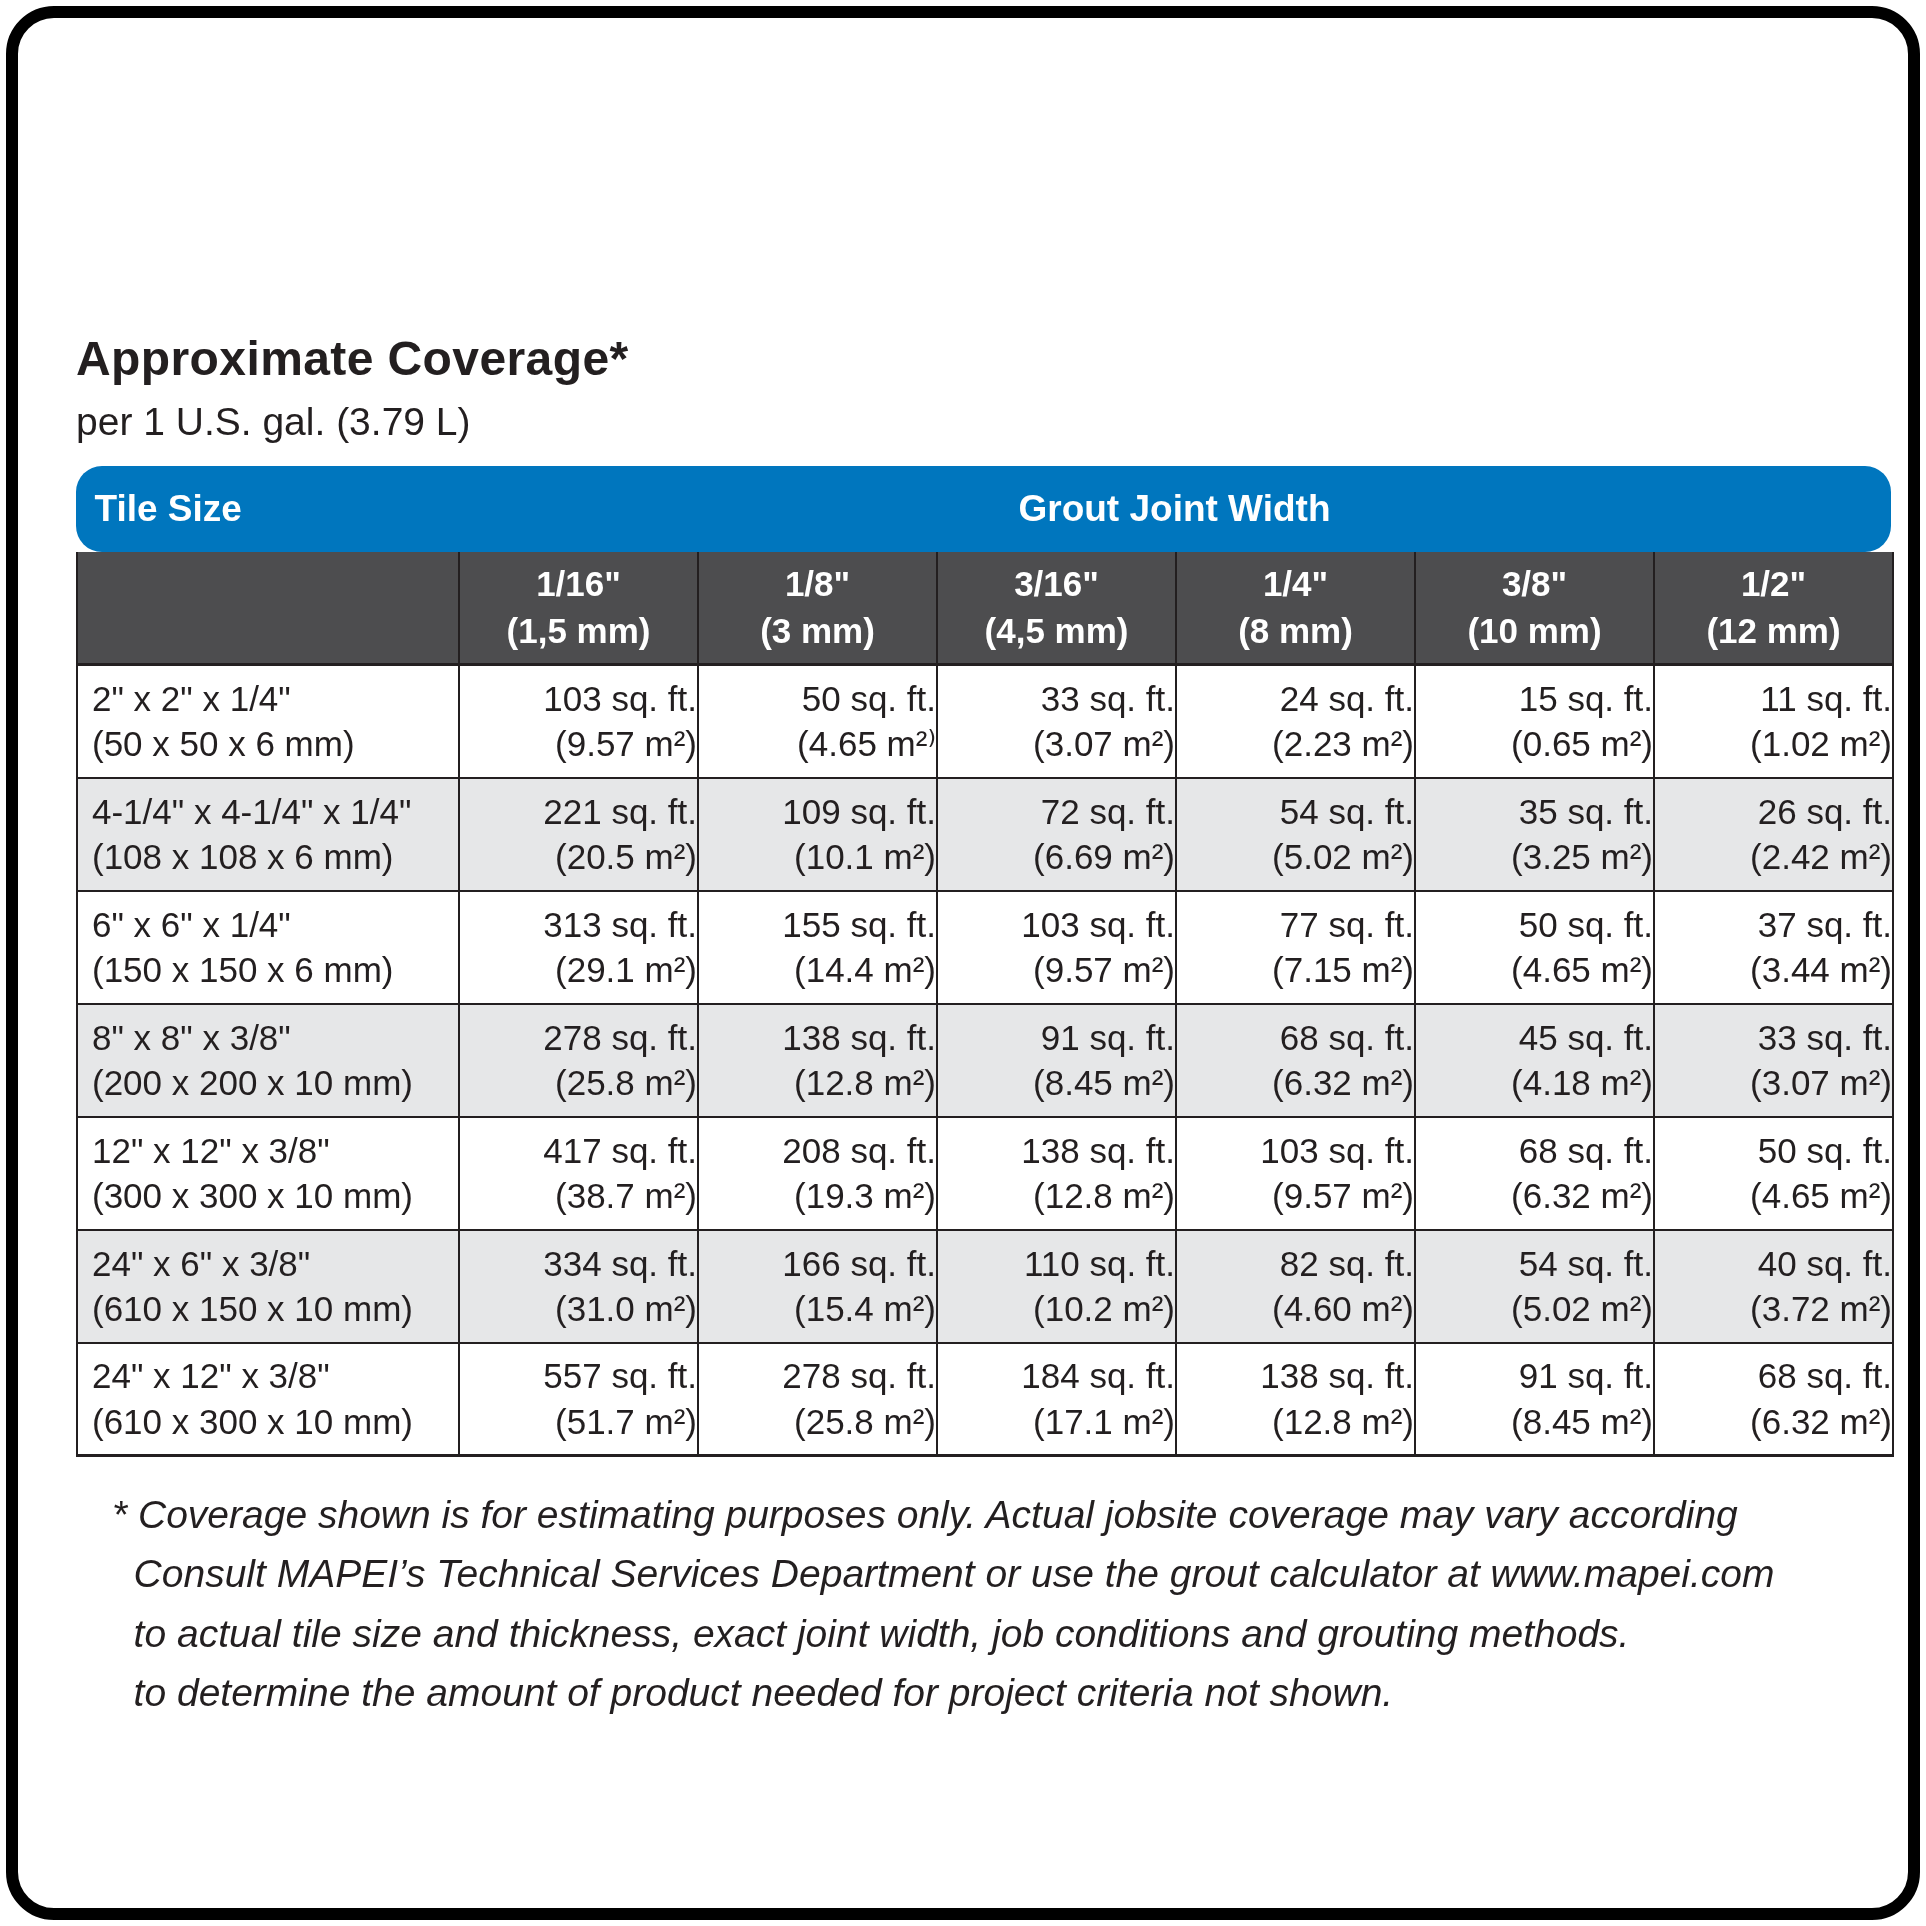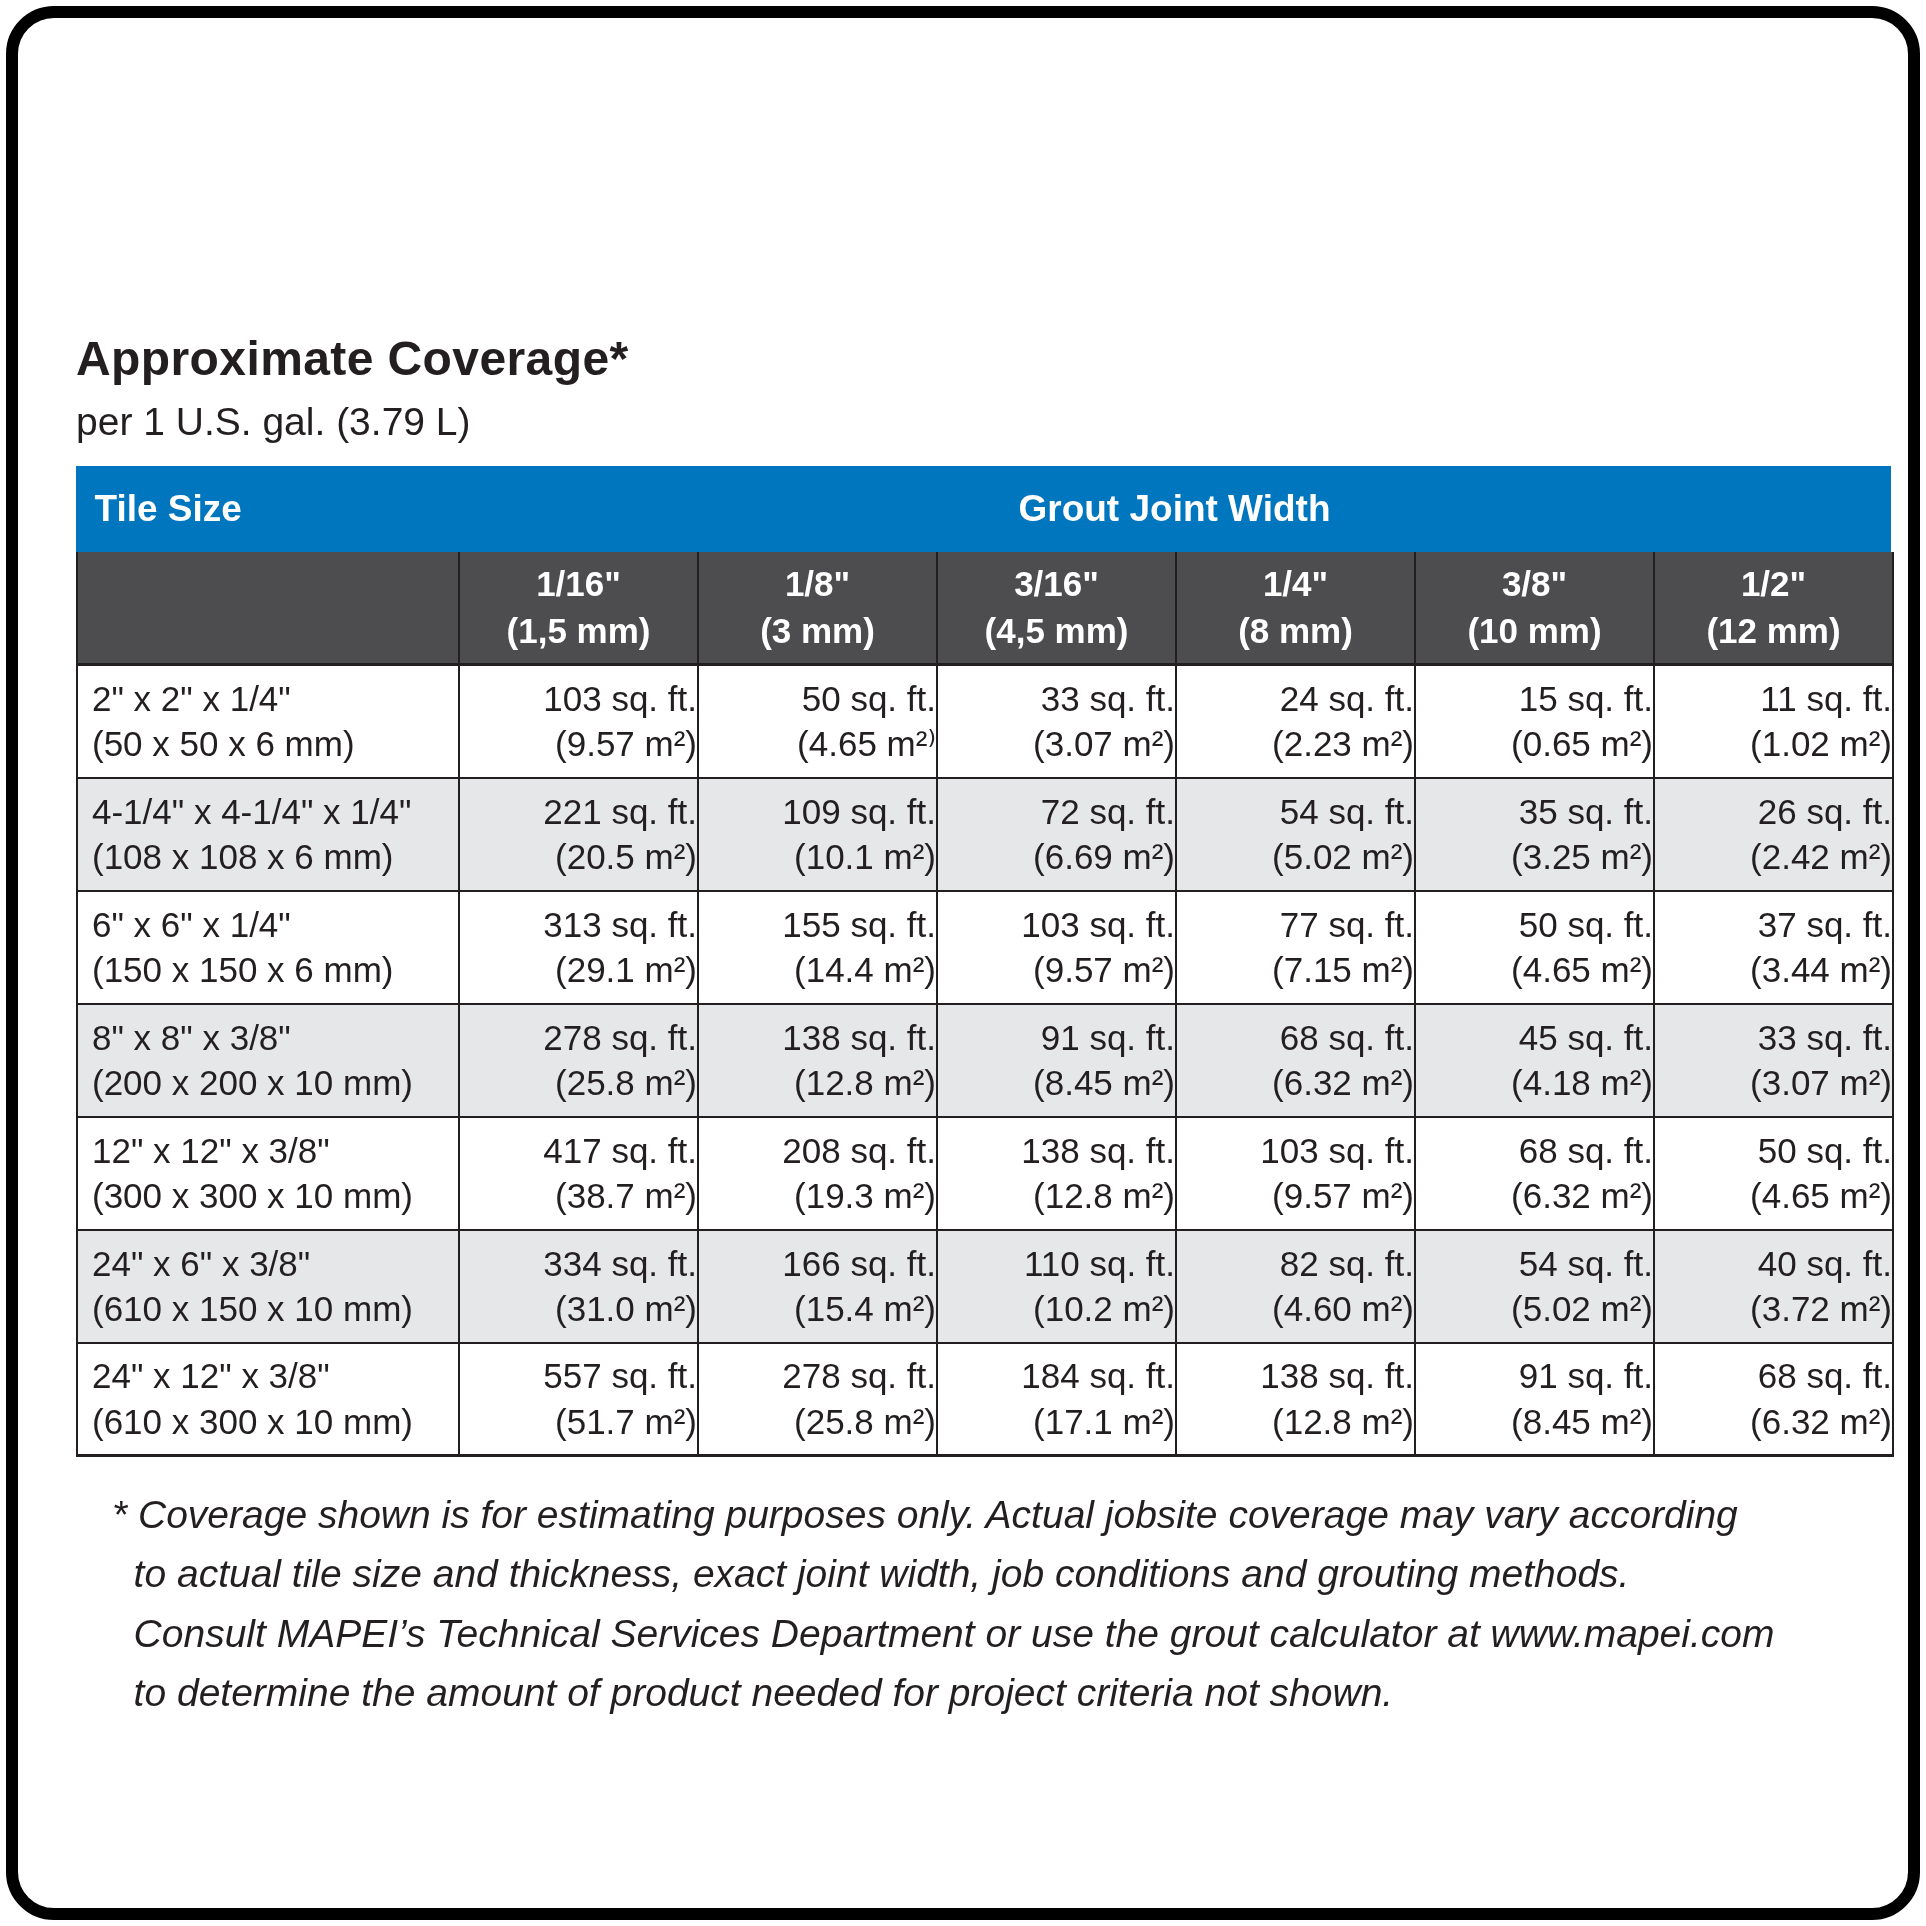--- a/index.html
+++ b/index.html
@@ -36,20 +36,21 @@
   
   .blue-bar {
     margin-top: 21.6px;
     display: flex;
     align-items: center;
     height: 86px;
     background: #0076BE;
     color: #ffffff;
     font-weight: 700;
     font-size: 37px;
+    border-radius: 26px;
   }
   .blue-bar .tile-size-label {
     width: 382px;
     padding-left: 18.5px;
     flex: 0 0 auto;
   }
   .blue-bar .grout-label {
     flex: 1 1 auto;
     text-align: center;
   }
@@ -367,19 +368,19 @@
       <td>
             <div>68 sq. ft.</div>
             <div>(6.32 m²)</div>
           </td>
     </tr>
   </tbody>
     </table>
 
   <div class="footnote">
     <div class="fl">* Coverage shown is for estimating purposes only. Actual jobsite coverage may vary according</div>
+    <div class="fl indent">Consult MAPEI’s Technical Services Department or use the grout calculator at www.mapei.com</div>
     <div class="fl indent">to actual tile size and thickness, exact joint width, job conditions and grouting methods.</div>
-    <div class="fl indent">Consult MAPEI’s Technical Services Department or use the grout calculator at www.mapei.com</div>
     <div class="fl indent">to determine the amount of product needed for project criteria not shown.</div>
   </div>
 
 </div>
 
 
 </body></html>

